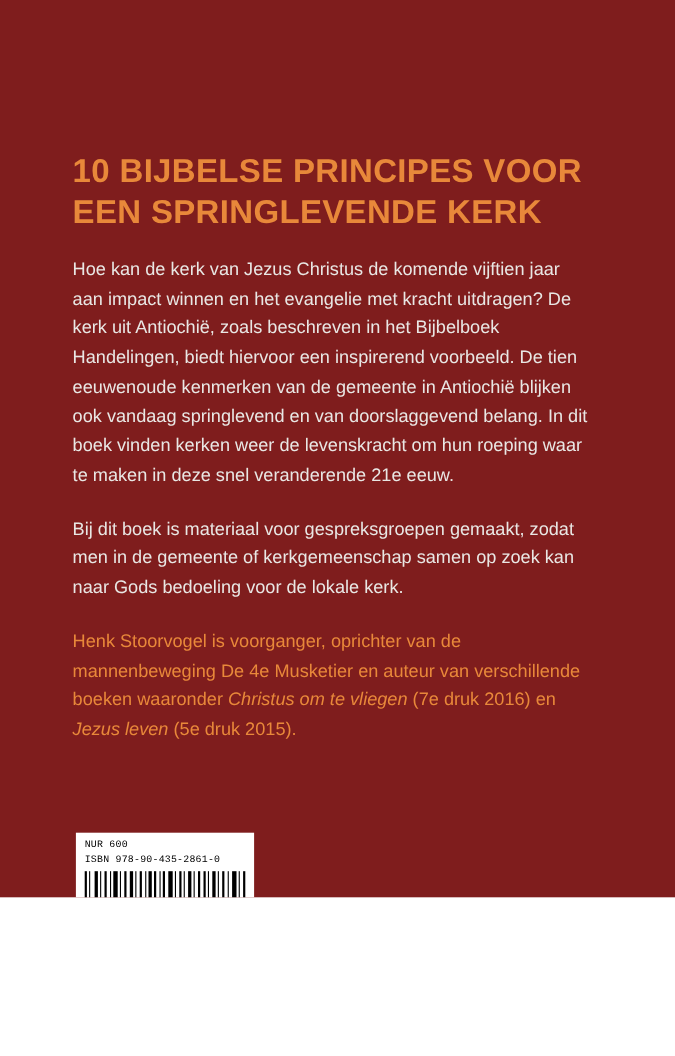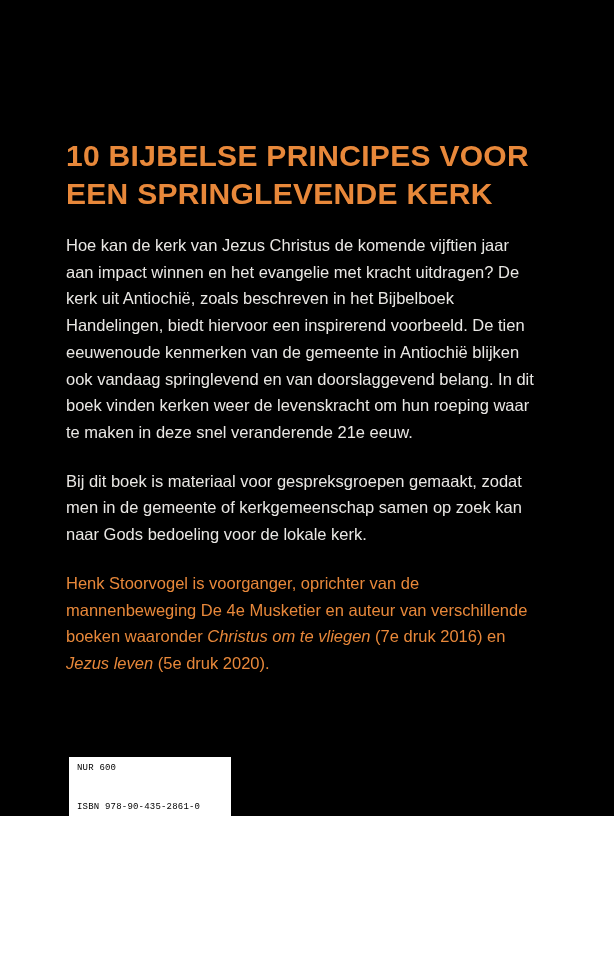--- a/index.html
+++ b/index.html
@@ -7,21 +7,21 @@
     padding: 0;
     background: #ffffff;
   }
   body {
     font-family: "Liberation Sans", sans-serif;
   }
   .cover {
     position: relative;
     width: 614px;
     height: 816px;
-    background: #000000;
+    background: #7f1d1d;
     overflow: hidden;
   }
   .title {
     position: absolute;
     left: 66px;
     top: 137px;
     width: 490px;
     color: #e8883a;
     font-size: 30px;
     font-weight: bold;
@@ -114,26 +114,26 @@
 </head>
 <body>
 
 <div class="cover">
 
   <div class="title">10 BIJBELSE PRINCIPES VOOR EEN SPRINGLEVENDE KERK</div>
 
   <div class="blurb">
     <p>Hoe kan de kerk van Jezus Christus de komende vijftien jaar aan impact winnen en het evangelie met kracht uitdragen? De kerk uit Antiochië, zoals beschreven in het Bijbelboek Handelingen, biedt hiervoor een inspirerend voorbeeld. De tien eeuwenoude kenmerken van de gemeente in Antiochië blijken ook vandaag springlevend en van doorslaggevend belang. In dit boek vinden kerken weer de levenskracht om hun roeping waar te maken in deze snel veranderende 21e eeuw.</p>
     <p>Bij dit boek is materiaal voor gespreksgroepen gemaakt, zodat men in de gemeente of kerkgemeenschap samen op zoek kan naar Gods bedoeling voor de lokale kerk.</p>
-    <p class="author-note"><span class="plain">Henk Stoorvogel is voorganger, oprichter van de mannenbeweging De 4e Musketier en auteur van verschillende boeken waaronder </span><em>Christus om te vliegen</em><span class="plain"> (7e druk 2016) en </span><em>Jezus leven</em><span class="plain"> (5e druk 2020).</span></p>
+    <p class="author-note"><span class="plain">Henk Stoorvogel is voorganger, oprichter van de mannenbeweging De 4e Musketier en auteur van verschillende boeken waaronder </span><em>Christus om te vliegen</em><span class="plain"> (7e druk 2016) en </span><em>Jezus leven</em><span class="plain"> (5e druk 2015).</span></p>
   </div>
 
   <div class="barcode-block">
     <div class="bc-text">NUR 600</div>
-    <div class="bc-text" style="padding-top:0;margin-top:25px;">ISBN 978-90-435-2861-0</div>
+    <div class="bc-text" style="padding-top:0;">ISBN 978-90-435-2861-0</div>
     <div class="bc-bars">
       <i style="left:0px;width:2px"></i>
       <i style="left:4px;width:1px"></i>
       <i style="left:9px;width:3px"></i>
       <i style="left:14px;width:1px"></i>
       <i style="left:18px;width:2px"></i>
       <i style="left:23px;width:1px"></i>
       <i style="left:26px;width:4px"></i>
       <i style="left:32px;width:1px"></i>
       <i style="left:36px;width:2px"></i>

